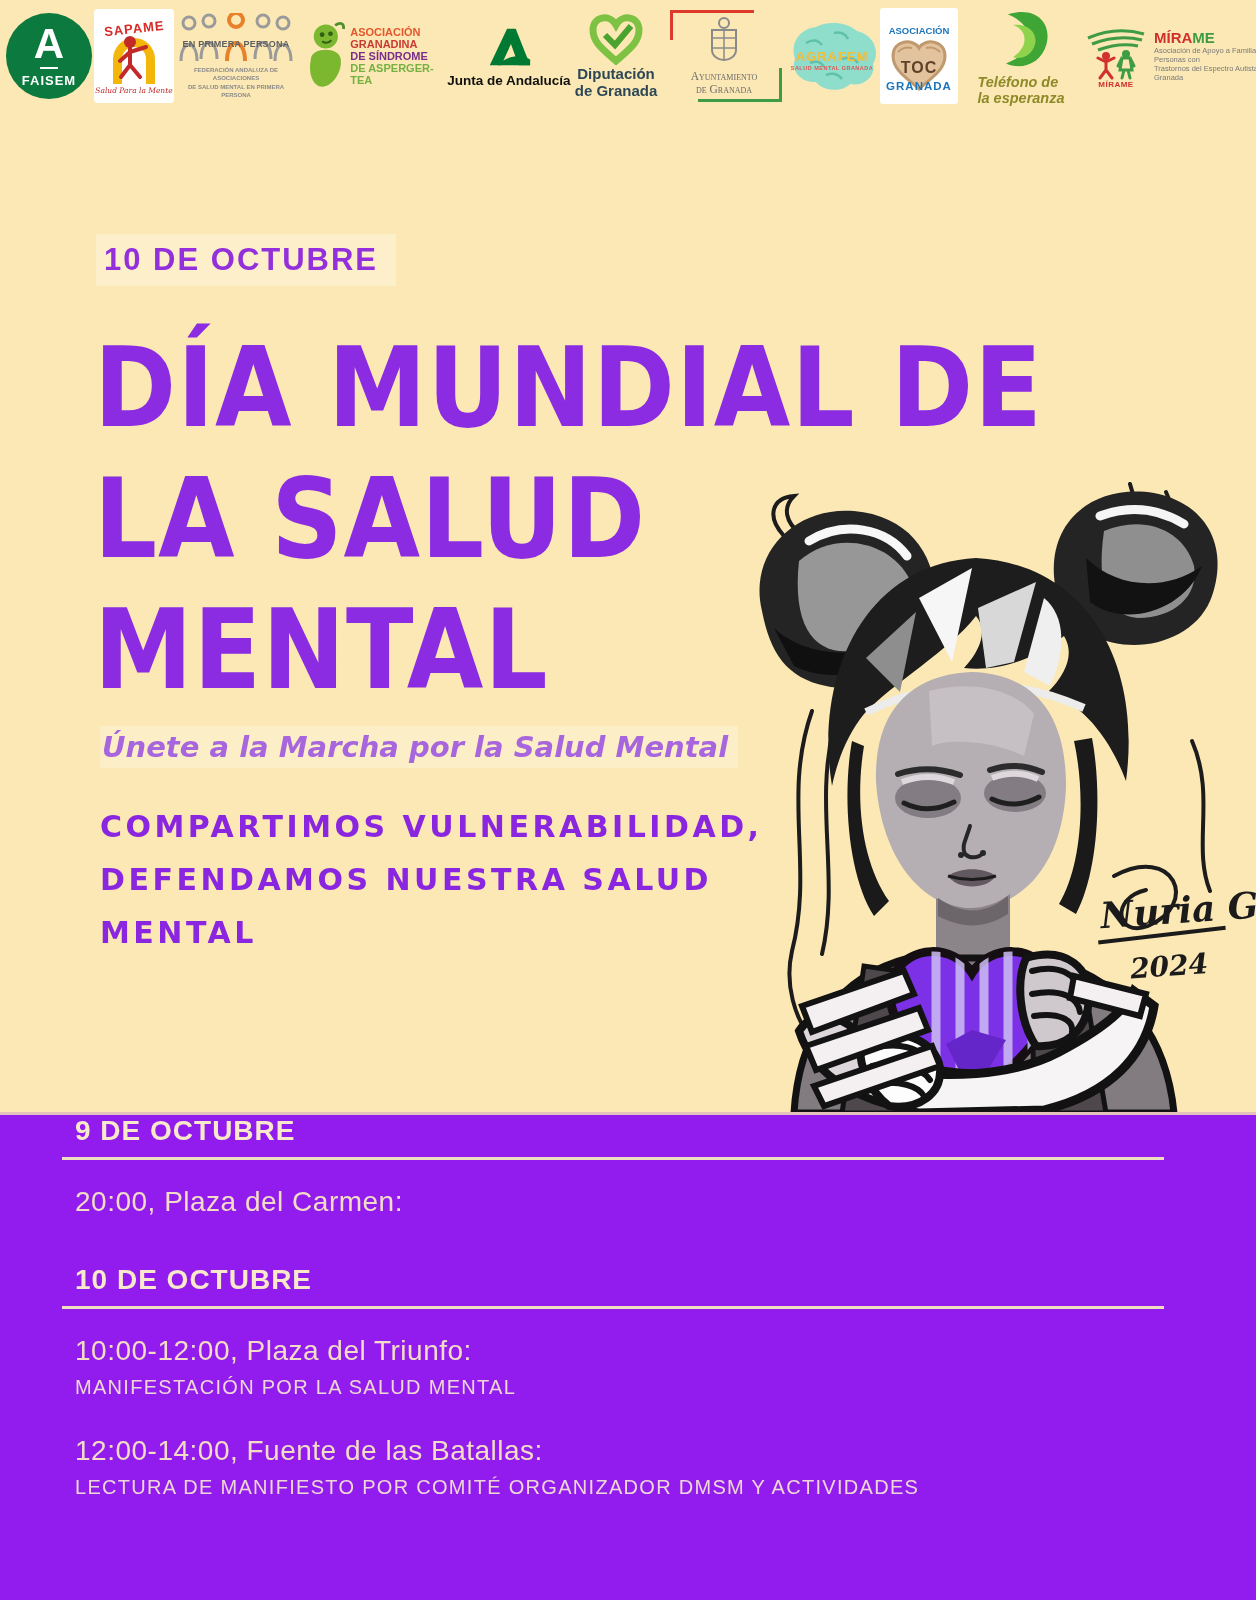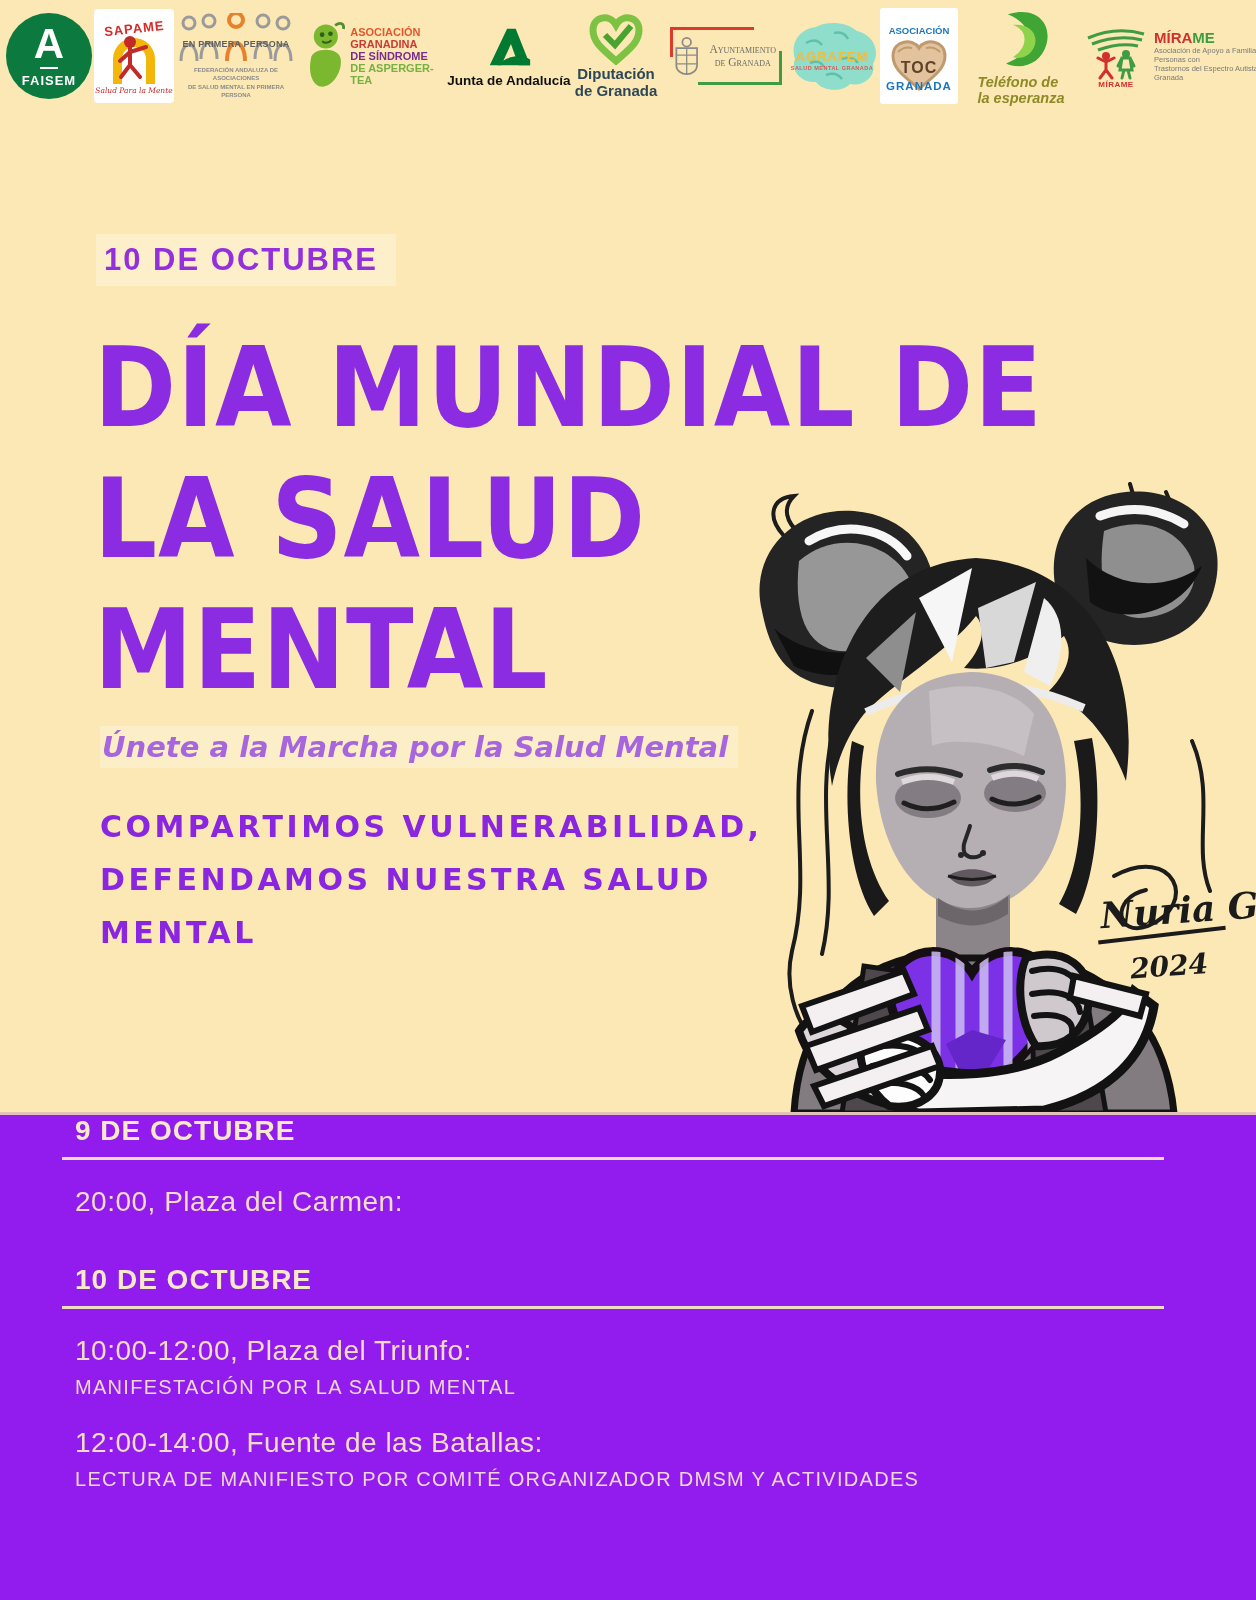--- a/index.html
+++ b/index.html
@@ -38,21 +38,21 @@
   .logo-asperger .l2 { color:#C93A35; font-size:11px; font-weight:bold; }
   .logo-asperger .l3 { color:#7B2D8B; font-size:11px; font-weight:bold; }
   .logo-asperger .l4 { color:#76B043; font-size:11px; font-weight:bold; }
 
   .logo-junta { width:118px; }
   .logo-junta .lbl { font-size:13.5px; font-weight:bold; color:#111; margin-top:3px; white-space:nowrap; }
 
   .logo-dipu { width:92px; }
   .logo-dipu .lbl { font-size:15px; font-weight:bold; color:#2E4756; line-height:17px; text-align:center; }
 
-  .logo-ayto { width:120px; flex-direction:row; gap:8px; position:relative; padding:12px 8px; }
+  .logo-ayto { width:120px; flex-direction:column; gap:8px; position:relative; padding:12px 8px; }
   .logo-ayto .red-h { position:absolute; top:6px; left:6px; width:84px; height:3px; background:#DD3A2B; }
   .logo-ayto .red-v { position:absolute; top:6px; left:6px; width:3px; height:30px; background:#DD3A2B; }
   .logo-ayto .grn-h { position:absolute; bottom:6px; right:2px; width:84px; height:3px; background:#3F9B45; }
   .logo-ayto .grn-v { position:absolute; bottom:6px; right:2px; width:3px; height:34px; background:#3F9B45; }
   .logo-ayto .lbl { font-variant:small-caps; font-family:"Liberation Serif", serif; font-size:11.5px; color:#6B6B6B; line-height:13px; text-align:center; }
 
   .logo-agrafem { width:92px; position:relative; }
   .logo-agrafem .name { position:absolute; top:30px; width:100%; text-align:center; color:#EFC337; font-weight:bold; font-size:13px; letter-spacing:1px; text-shadow:0 0 1px #caa; }
   .logo-agrafem .sub { position:absolute; top:46px; width:100%; text-align:center; color:#E05555; font-size:5.5px; font-weight:bold; letter-spacing:0.5px; }
 
@@ -103,21 +103,21 @@
     position:absolute; left:0; top:1112px; width:1256px; height:488px;
     background:#921CEE; border-top:3px solid #E3C2BB; 
   }
   .sched-heading {
     margin:0 92px 0 62px; border-bottom:3px solid #F0DCC0;
     padding:0 0 10px 13px;
     font-size:28px; font-weight:bold; letter-spacing:1px; color:#F7E9CA;
   }
   .sched-heading.second { margin-top:46px; }
   .event { margin:26px 60px 0 75px; }
-  .event.gap { margin-top:28px; }
+  .event.gap { margin-top:36px; }
   .event-time { font-size:28px; color:#F3DCC6; letter-spacing:0.5px; }
   .event-desc { font-size:20px; color:#EED6D6; letter-spacing:1.3px; margin-top:9px; }
 </style>
 </head>
 <body>
 
 <div class="logo-bar">
 
   <div class="logo logo-faisem">
     <div class="a">A</div>

